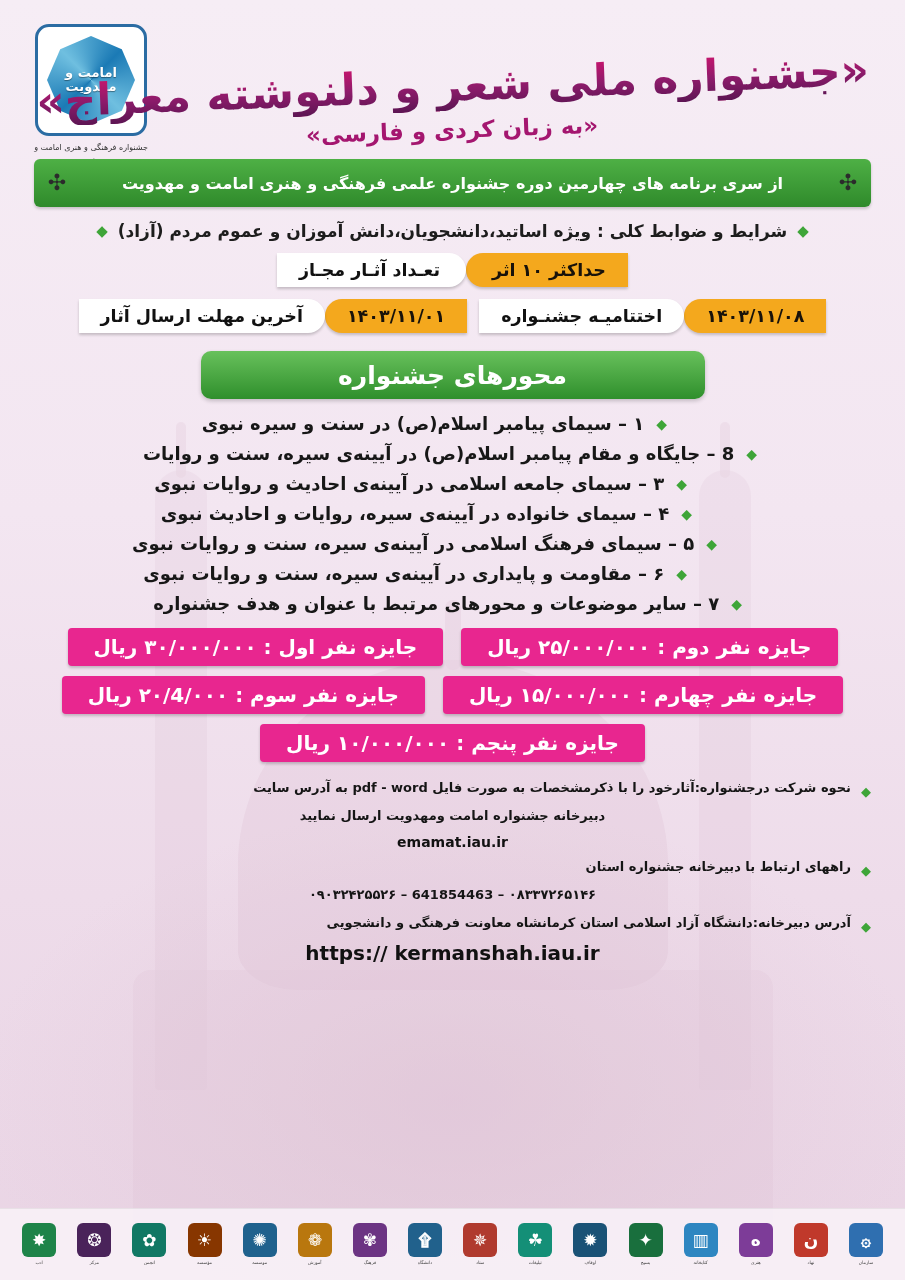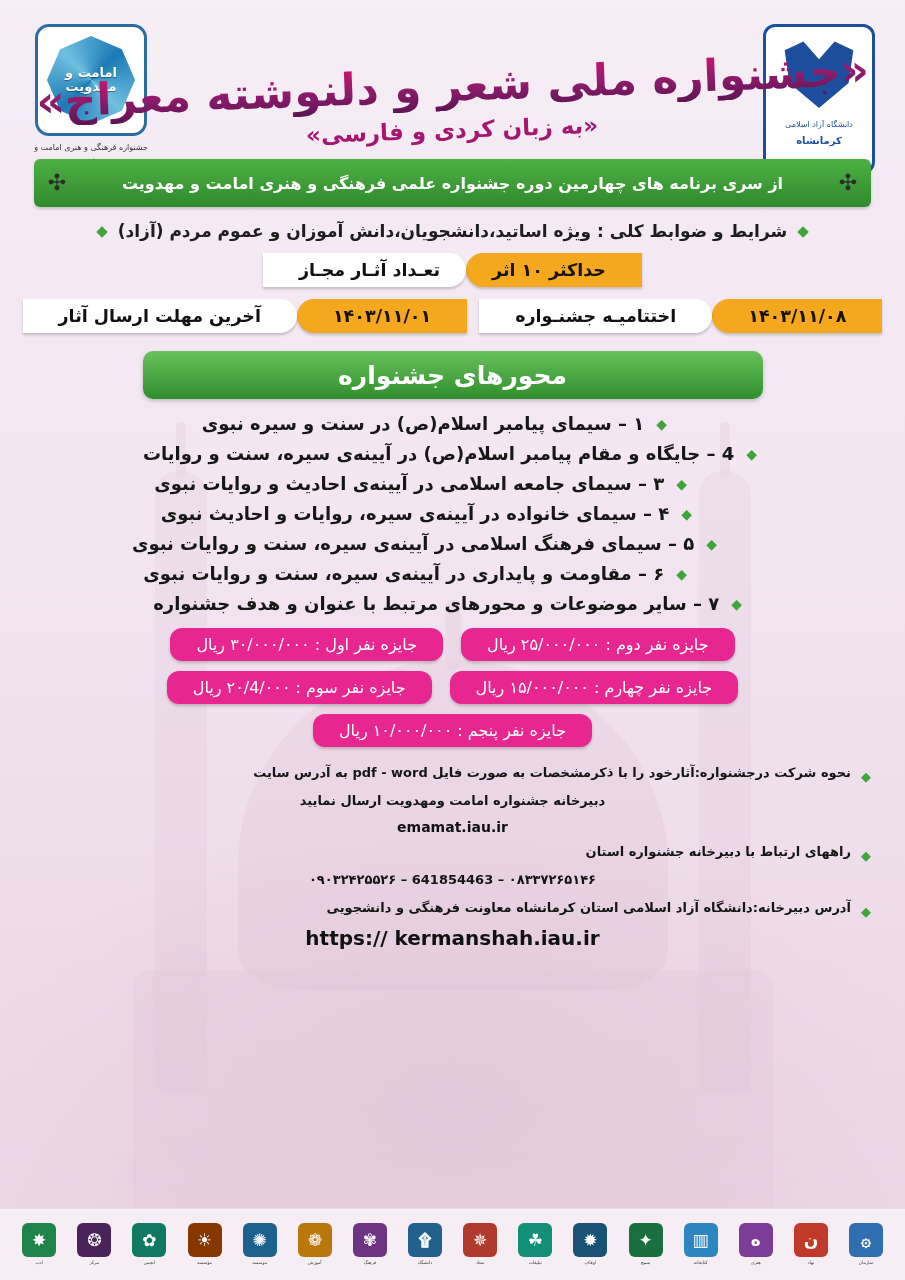--- a/index.html
+++ b/index.html
@@ -138,36 +138,36 @@
     margin-top:14px;display:flex;align-items:center;justify-content:center;gap:10px;
   }
   .cond-line .dia{color:#3ea538;font-size:15px;}
   .cond-line .txt{font-size:17px;font-weight:bold;color:#1d1d1d;}
 
   
   .pill-row{
     display:flex;justify-content:center;align-items:center;gap:0;margin-top:12px;
   }
   .pill{
-    border-radius:26px;padding:7px 36px;font-size:17.5px;font-weight:bold;color:#14110f;
+    border-radius:26px;padding:7px 22px;font-size:17.5px;font-weight:bold;color:#14110f;
     box-shadow:0 2px 3px rgba(0,0,0,.2);white-space:nowrap;
   }
   .pill.white{background:#fff;color:#111;}
   .pill.orange{background:#f4a81d;color:#18120a;}
   .row-count{gap:0;}
   .row-count .pill.white{border-radius:0 26px 26px 0;padding-right:26px;}
   .row-count .pill.orange{border-radius:26px 0 0 26px;padding-left:26px;}
   .row-dead{gap:12px;}
   .row-dead .grp{display:flex;}
   .row-dead .grp .pill.white{border-radius:0 26px 26px 0;}
   .row-dead .grp .pill.orange{border-radius:26px 0 0 26px;}
 
   
   .axes-header{
-    margin:18px auto 0 auto;width:620px;height:48px;
+    margin:18px auto 0 auto;width:504px;height:48px;
     background:linear-gradient(180deg,#68c15c 0%,#2f8f2c 100%);
     border-radius:10px;
     display:flex;align-items:center;justify-content:center;
     box-shadow:0 2px 4px rgba(0,0,0,.2);
   }
   .axes-header span{color:#fff;font-size:25px;font-weight:bold;}
 
   
   .axes-list{margin:14px 0 0 0;padding:0 48px;}
   .axis-item{
@@ -183,22 +183,22 @@
   .axes-list .axis-item:nth-child(3){padding-right:170px;}
   .axes-list .axis-item:nth-child(4){padding-right:165px;}
   .axes-list .axis-item:nth-child(5){padding-right:140px;}
   .axes-list .axis-item:nth-child(6){padding-right:170px;}
   .axes-list .axis-item:nth-child(7){padding-right:115px;}
 
   
   .prizes{margin-top:14px;}
   .prize-row{display:flex;justify-content:center;gap:18px;margin-bottom:10px;}
   .prize{
-    background:#e8268f;color:#fff;font-size:16px;font-weight:normal;
-    border-radius:12px;padding:7px 26px;white-space:nowrap;
+    background:#e8268f;color:#fff;font-size:20px;font-weight:bold;
+    border-radius:4px;padding:7px 26px;white-space:nowrap;
     box-shadow:0 2px 3px rgba(0,0,0,.2);
   }
 
   
   .info{margin-top:16px;padding:0 34px;}
   .info-row{
     display:flex;align-items:flex-start;justify-content:flex-start;gap:10px;margin:7px 0;
   }
   .info-row .dia{color:#3ea538;font-size:13px;margin-top:6px;}
   .info-row .txt{font-size:13px;font-weight:bold;color:#151515;line-height:1.6;flex:1;text-align:right;}
@@ -245,27 +245,20 @@
     <div class="logo-left">
       <div class="logo-box">
         <div class="logo-emblem">
           <span>امامت و مهدویت</span>
         </div>
       </div>
       <div class="cap">جشنواره فرهنگی و هنری
 امامت و مهدویت</div>
     </div>
 
-    <div class="logo-right">
-      <div class="box">
-        <div class="iau-mark"></div>
-        <div class="t1">دانشگاه آزاد اسلامی</div>
-        <div class="t2">کرمانشاه</div>
-      </div>
-    </div>
 
     <div class="title-wrap">
       <div class="main-title">«جشنواره ملی شعر و دلنوشته معراج»</div>
       <div><span class="sub-title">«به زبان کردی و فارسی»</span></div>
     </div>
 
     <div class="green-banner">
       <span class="ornament r">✣</span>
       <span class="txt">از سری برنامه های چهارمین دوره جشنواره علمی فرهنگی و هنری امامت و مهدویت</span>
       <span class="ornament l">✣</span>
@@ -297,21 +290,21 @@
       <span>محورهای جشنواره</span>
     </div>
 
     <div class="axes-list">
       <div class="axis-item">
         <span class="dia">◆</span>
         <span class="txt">۱ – سیمای پیامبر اسلام(ص) در سنت و سیره نبوی</span>
       </div>
       <div class="axis-item">
         <span class="dia">◆</span>
-        <span class="txt">4 – جایگاه و مقام پیامبر اسلام(ص) در آیینه‌ی سیره، سنت و روایات</span>
+        <span class="txt">8 – جایگاه و مقام پیامبر اسلام(ص) در آیینه‌ی سیره، سنت و روایات</span>
       </div>
       <div class="axis-item">
         <span class="dia">◆</span>
         <span class="txt">۳ – سیمای جامعه اسلامی در آیینه‌ی احادیث و روایات نبوی</span>
       </div>
       <div class="axis-item">
         <span class="dia">◆</span>
         <span class="txt">۴ – سیمای خانواده در آیینه‌ی سیره، روایات و احادیث نبوی</span>
       </div>
       <div class="axis-item">

